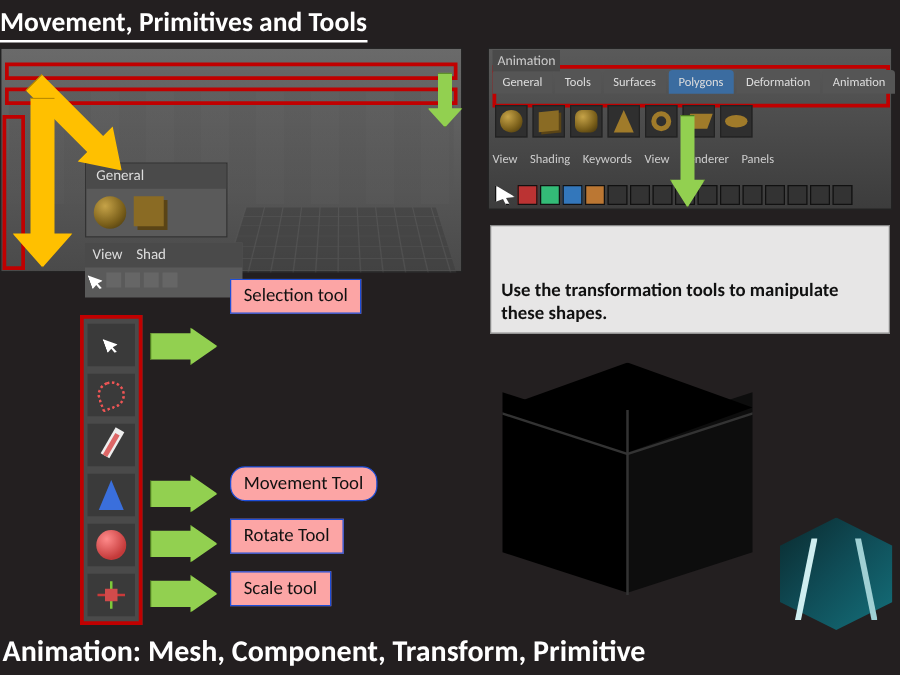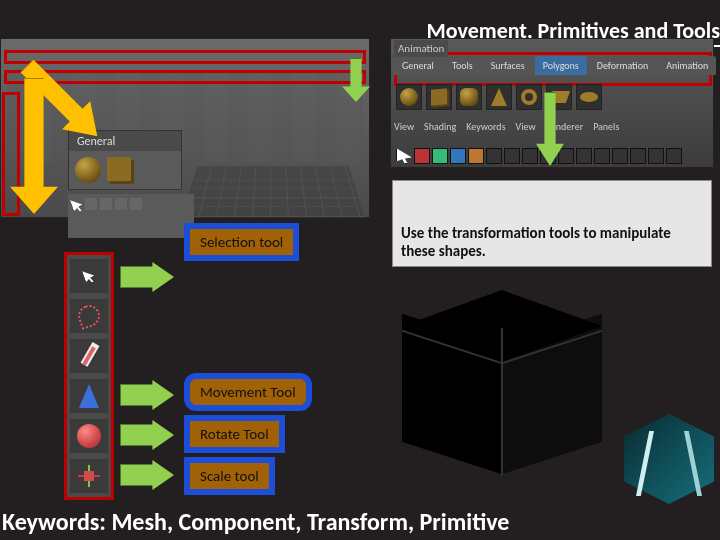--- a/index.html
+++ b/index.html
@@ -5,23 +5,22 @@
   * { box-sizing: border-box; margin: 0; padding: 0; }
   body {
     width: 720px;
     height: 540px;
     background: #231f20;
     font-family: Calibri, Arial, sans-serif;
     position: relative;
     overflow: hidden;
   }
   .title-wrap {
-    text-align: right;
+    text-align: left;
     padding-top: 4px;
-    margin-top: 13px;
   }
   .title {
     color: #fff;
     font-size: 22px;
     font-weight: bold;
     border-bottom: 2px solid #fff;
     display: inline-block;
     padding-bottom: 1px;
   }
   
@@ -133,21 +132,21 @@
     width:38px; height:34px; background:#3a3a3a; display:flex; align-items:center; justify-content:center;
   }
   .lasso { width:22px; height:22px; border:2px dotted #e55; border-radius:50% 50% 50% 10%; transform:rotate(-20deg);}
   .cone { width:0; height:0; border-left:10px solid transparent; border-right:10px solid transparent; border-bottom:24px solid;}
   .axis { position:relative; width:22px; height:22px; }
   .axis::before{content:"";position:absolute;left:10px;top:0;width:2px;height:22px;background:#7ec93a;}
   .axis::after{content:"";position:absolute;left:0;top:10px;width:22px;height:2px;background:#c93a3a;}
   
   .lbl {
     position:absolute;
-    background:#a16207; border:6px solid #1d4ed8;
+    background:#fca5a5; border:1px solid #1d4ed8;
     font-size:15px; color:#111; padding:4px 10px;
     text-align:center;
   }
   
   .explain {
     position:absolute; left:392px; top:180px; width:320px;
     background:#e7e6e6; border:1px solid #888;
     font-size:15px; color:#111; padding:6px 8px; line-height:1.22;
   }
   .explain .ul { text-decoration: underline; }
@@ -271,20 +270,24 @@
 </div>
 
 <div class="panel-general">
   <div class="hdr">General</div>
   <div class="body">
     <div class="sphere-big" style="width:26px;height:26px;"></div>
     <div style="width:24px;height:24px;background:#8a6b24;box-shadow:3px 3px 0 #5a4416;"></div>
   </div>
 </div>
 <div class="panel-view">
+  <div class="hdr">
+    <span>View</span>&nbsp;&nbsp;&nbsp;
+    <span>Shad</span>
+  </div>
   <div class="body">
     <div class="arrow-cursor"></div>
     <div class="mini"></div>
     <div class="mini"></div>
     <div class="mini"></div>
     <div class="mini"></div>
   </div>
 </div>
 
 <div class="blk-arrow" style="left:12px; top:56px; width:100px; height:90px; transform:rotate(45deg);
@@ -343,13 +346,13 @@
     <div class="edge e2"></div>
     <div class="edge e3"></div>
 </div>
 
 <div class="maya">
   <div class="bg"></div>
   <div class="bar"></div>
   <div class="bar2"></div>
 </div>
 
-<div class="keywords">Keywords: Mesh, Component, Transform, Primitive</div>
+<div class="keywords">Animation: Mesh, Component, Transform, Primitive</div>
 
 </body></html>

